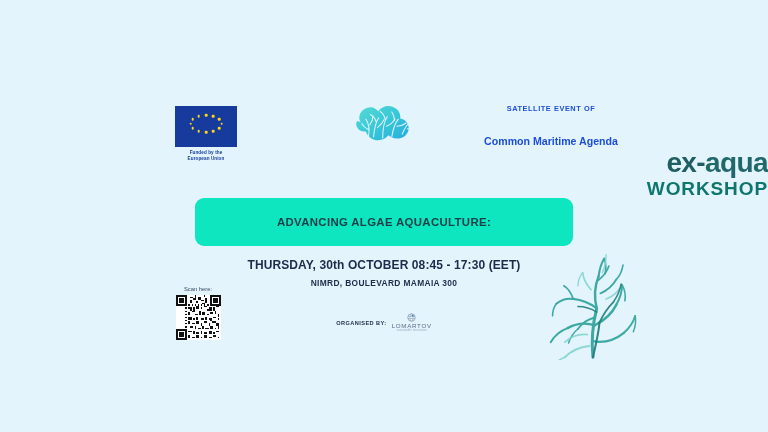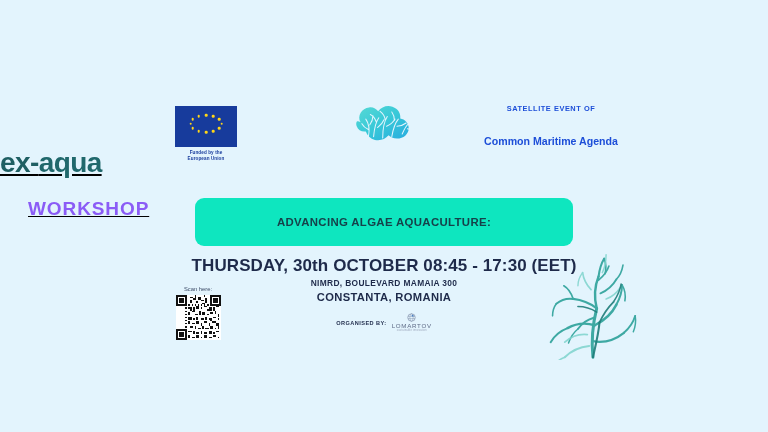--- a/index.html
+++ b/index.html
@@ -57,44 +57,43 @@
     font-weight: bold;
     letter-spacing: 0.1px;
   }
 
   
   .logo-wrap {
     position: absolute;
     left: 0;
     right: 0;
     top: 100px;
-    text-align: left;
-    text-decoration: underline;
+    text-align: right;
   }
   .coral-mark {
     width: 78px;
     height: 46px;
     margin: 0 auto;
     display: block;
   }
   .brand {
     font-size: 28px;
     font-weight: bold;
     color: #1f5f63;
     letter-spacing: -0.6px;
     line-height: 30px;
     margin-top: 2px;
   }
   .brand .aqua { color: #20686c; }
   .workshop {
     font-size: 19px;
     font-weight: bold;
-    color: #8b5cf6;
+    color: #0f766e;
     letter-spacing: 0.9px;
-    margin-top: 20px;
+    margin-top: 0;
     line-height: 22px;
     padding-left: 28px;
   }
 
   
   .satellite {
     position: absolute;
     left: 470px;
     top: 104px;
     width: 162px;
@@ -140,21 +139,21 @@
   
   .details {
     position: absolute;
     left: 0;
     right: 0;
     top: 258px;
     text-align: center;
     color: #1e2a4a;
   }
   .detail-date {
-    font-size: 17px;
+    font-size: 12px;
     font-weight: bold;
     letter-spacing: 0.1px;
     line-height: 15px;
   }
   .detail-venue {
     font-size: 8.4px;
     font-weight: bold;
     letter-spacing: 0.35px;
     line-height: 13px;
     margin-top: 4px;
@@ -290,21 +289,20 @@
     </div>
   </div>
 
   <div class="banner">
     <div class="banner-line">ADVANCING ALGAE AQUACULTURE:</div>
   </div>
 
   <div class="details">
     <div class="detail-date">THURSDAY, 30th OCTOBER 08:45 - 17:30 (EET)</div>
     <div class="detail-venue">NIMRD, BOULEVARD MAMAIA 300</div>
-    <div class="detail-city">CONSTANTA, ROMANIA</div>
   </div>
 
   <div class="organised">
     <div class="organised-label">ORGANISED BY:</div>
     <div class="org-logo">
       <svg class="org-glyph" viewBox="0 0 24 24">
         <circle cx="12" cy="12" r="10" fill="none" stroke="#7c8aa6" stroke-width="1.6"></circle>
         <ellipse cx="12" cy="12" rx="4.4" ry="10" fill="none" stroke="#7c8aa6" stroke-width="1.2"></ellipse>
         <path d="M2.4 9h19.2M2.4 15h19.2" stroke="#7c8aa6" stroke-width="1.2" fill="none"></path>
         <circle cx="15" cy="7" r="2.6" fill="#4a7fc1"></circle>

